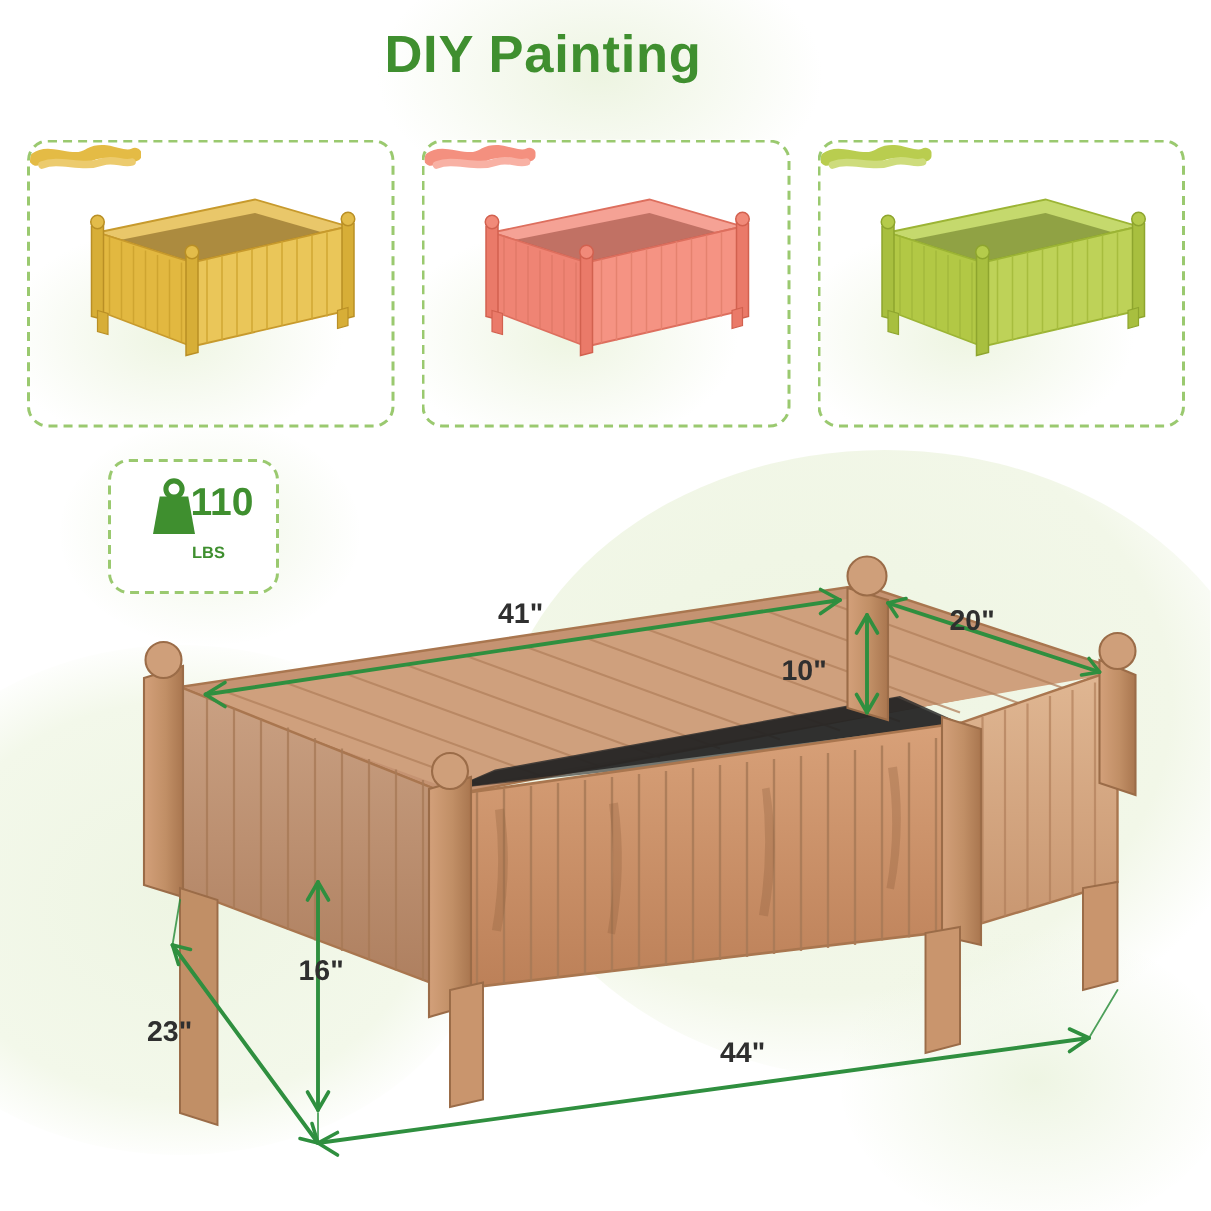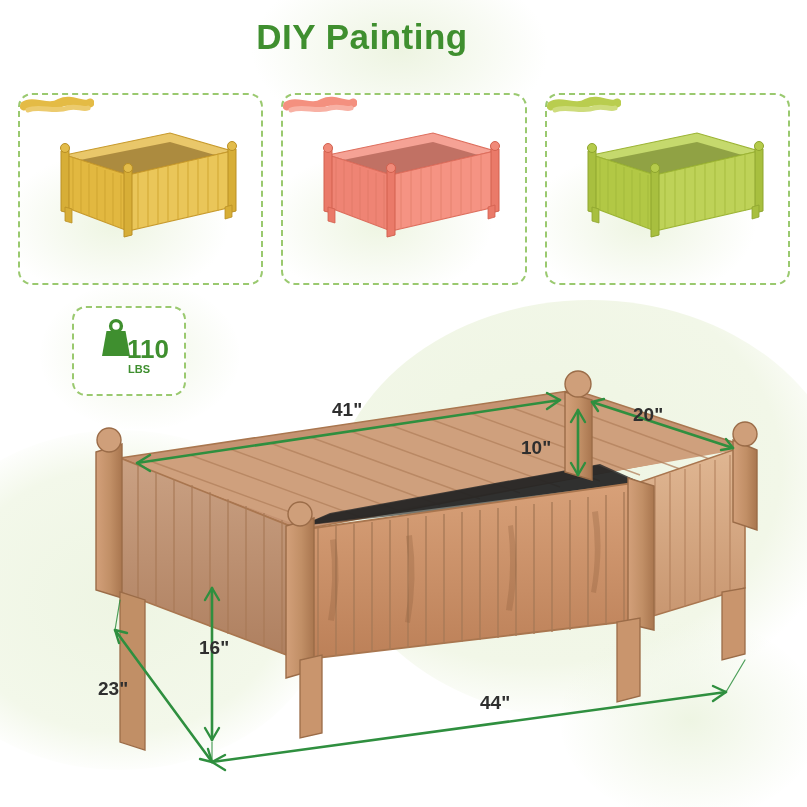--- a/index.html
+++ b/index.html
@@ -36,21 +36,21 @@
   .card .cblob{position:absolute;width:230px;height:150px;left:-20px;top:55px;border-radius:50%;
     background:radial-gradient(ellipse at 50% 50%, #eef5e2 0%, rgba(238,245,226,0) 70%);}
   .card svg{position:absolute;left:0;top:0;}
   .swatch{position:absolute;right:26px;bottom:22px;width:74px;height:20px;}
 
   .badge{
     position:absolute;left:72px;top:306px;width:110px;height:86px;
     border:2px dashed #9ac96f;border-radius:14px;background:#fff;
   }
   .badge .wt{position:absolute;left:24px;top:10px;}
-  .badge .num{position:absolute;left:53px;top:28px;font-size:26px;font-weight:bold;color:#3f8f2f;line-height:1;}
+  .badge .num{position:absolute;left:53px;top:13px;font-size:26px;font-weight:bold;color:#3f8f2f;line-height:1;}
   .badge .unit{position:absolute;left:54px;top:56px;font-size:11px;font-weight:bold;color:#3f8f2f;line-height:1;}
 
   .planter{position:absolute;left:0;top:330px;width:807px;height:477px;}
 
   .dim{position:absolute;font-size:19px;font-weight:bold;color:#2f2f2f;}
   .dim-41{left:332px;top:399px;}
   .dim-20{left:633px;top:404px;}
   .dim-10{left:521px;top:437px;}
   .dim-16{left:199px;top:637px;}
   .dim-23{left:98px;top:678px;}

